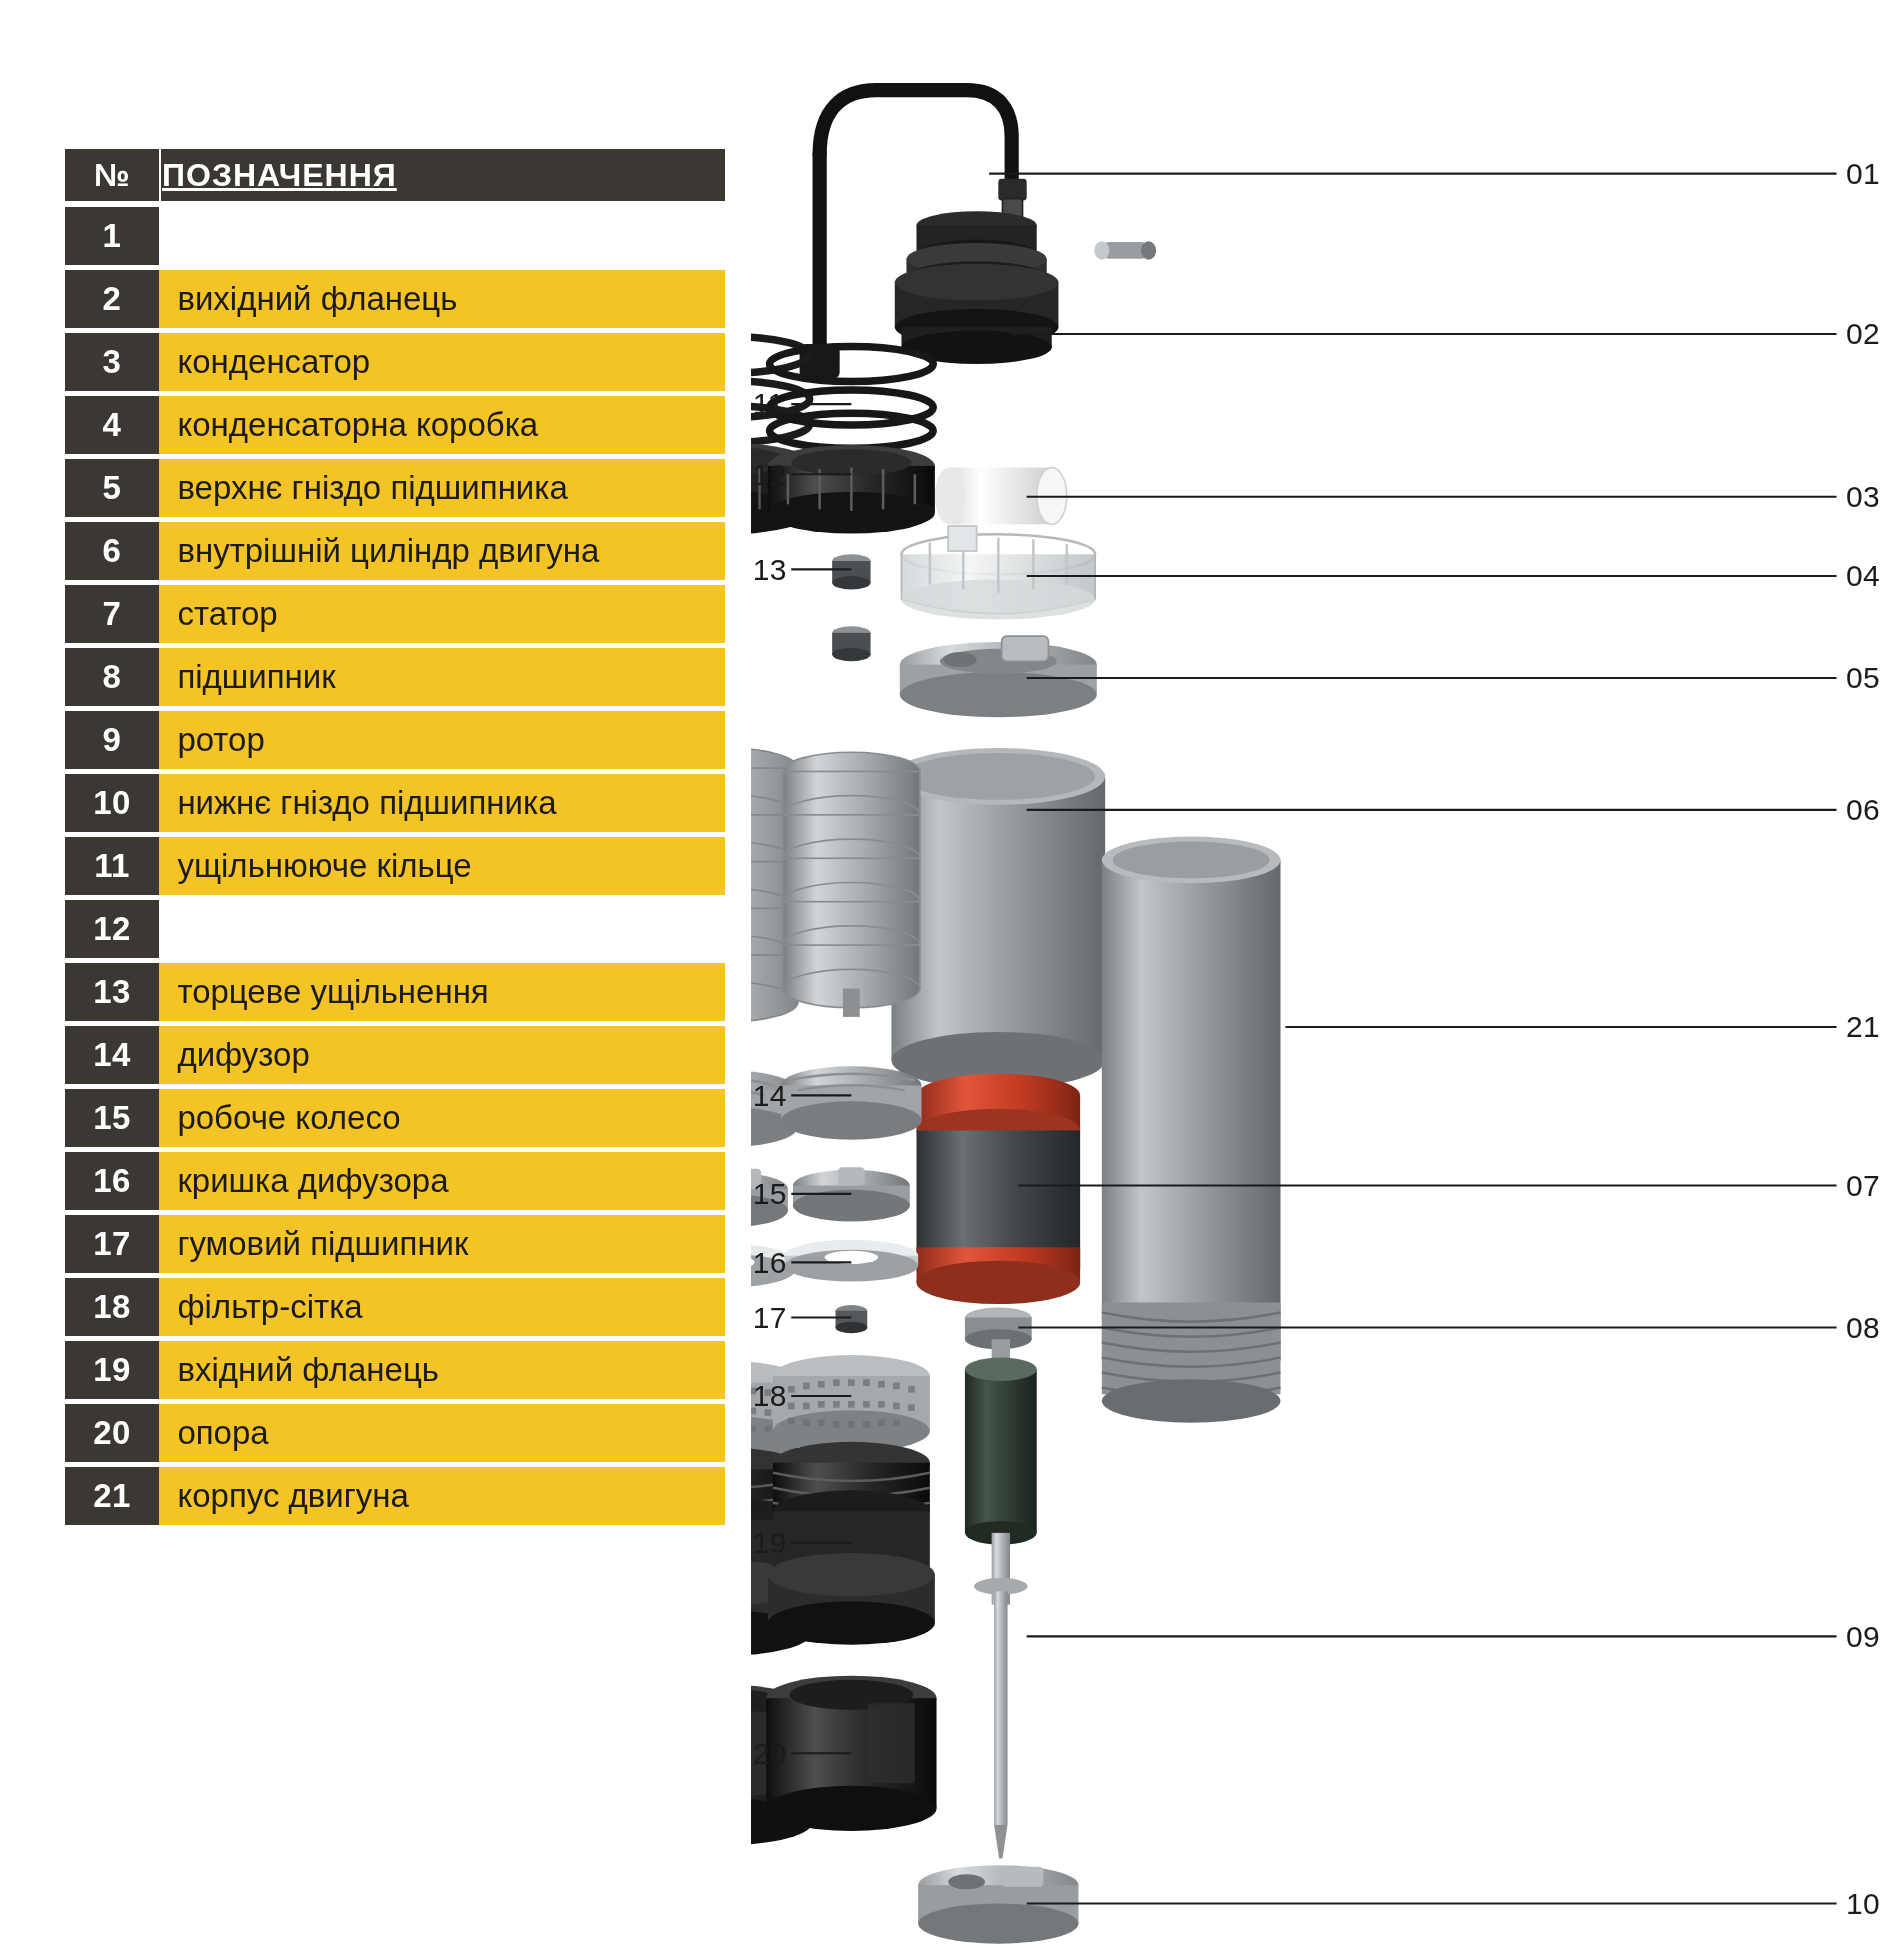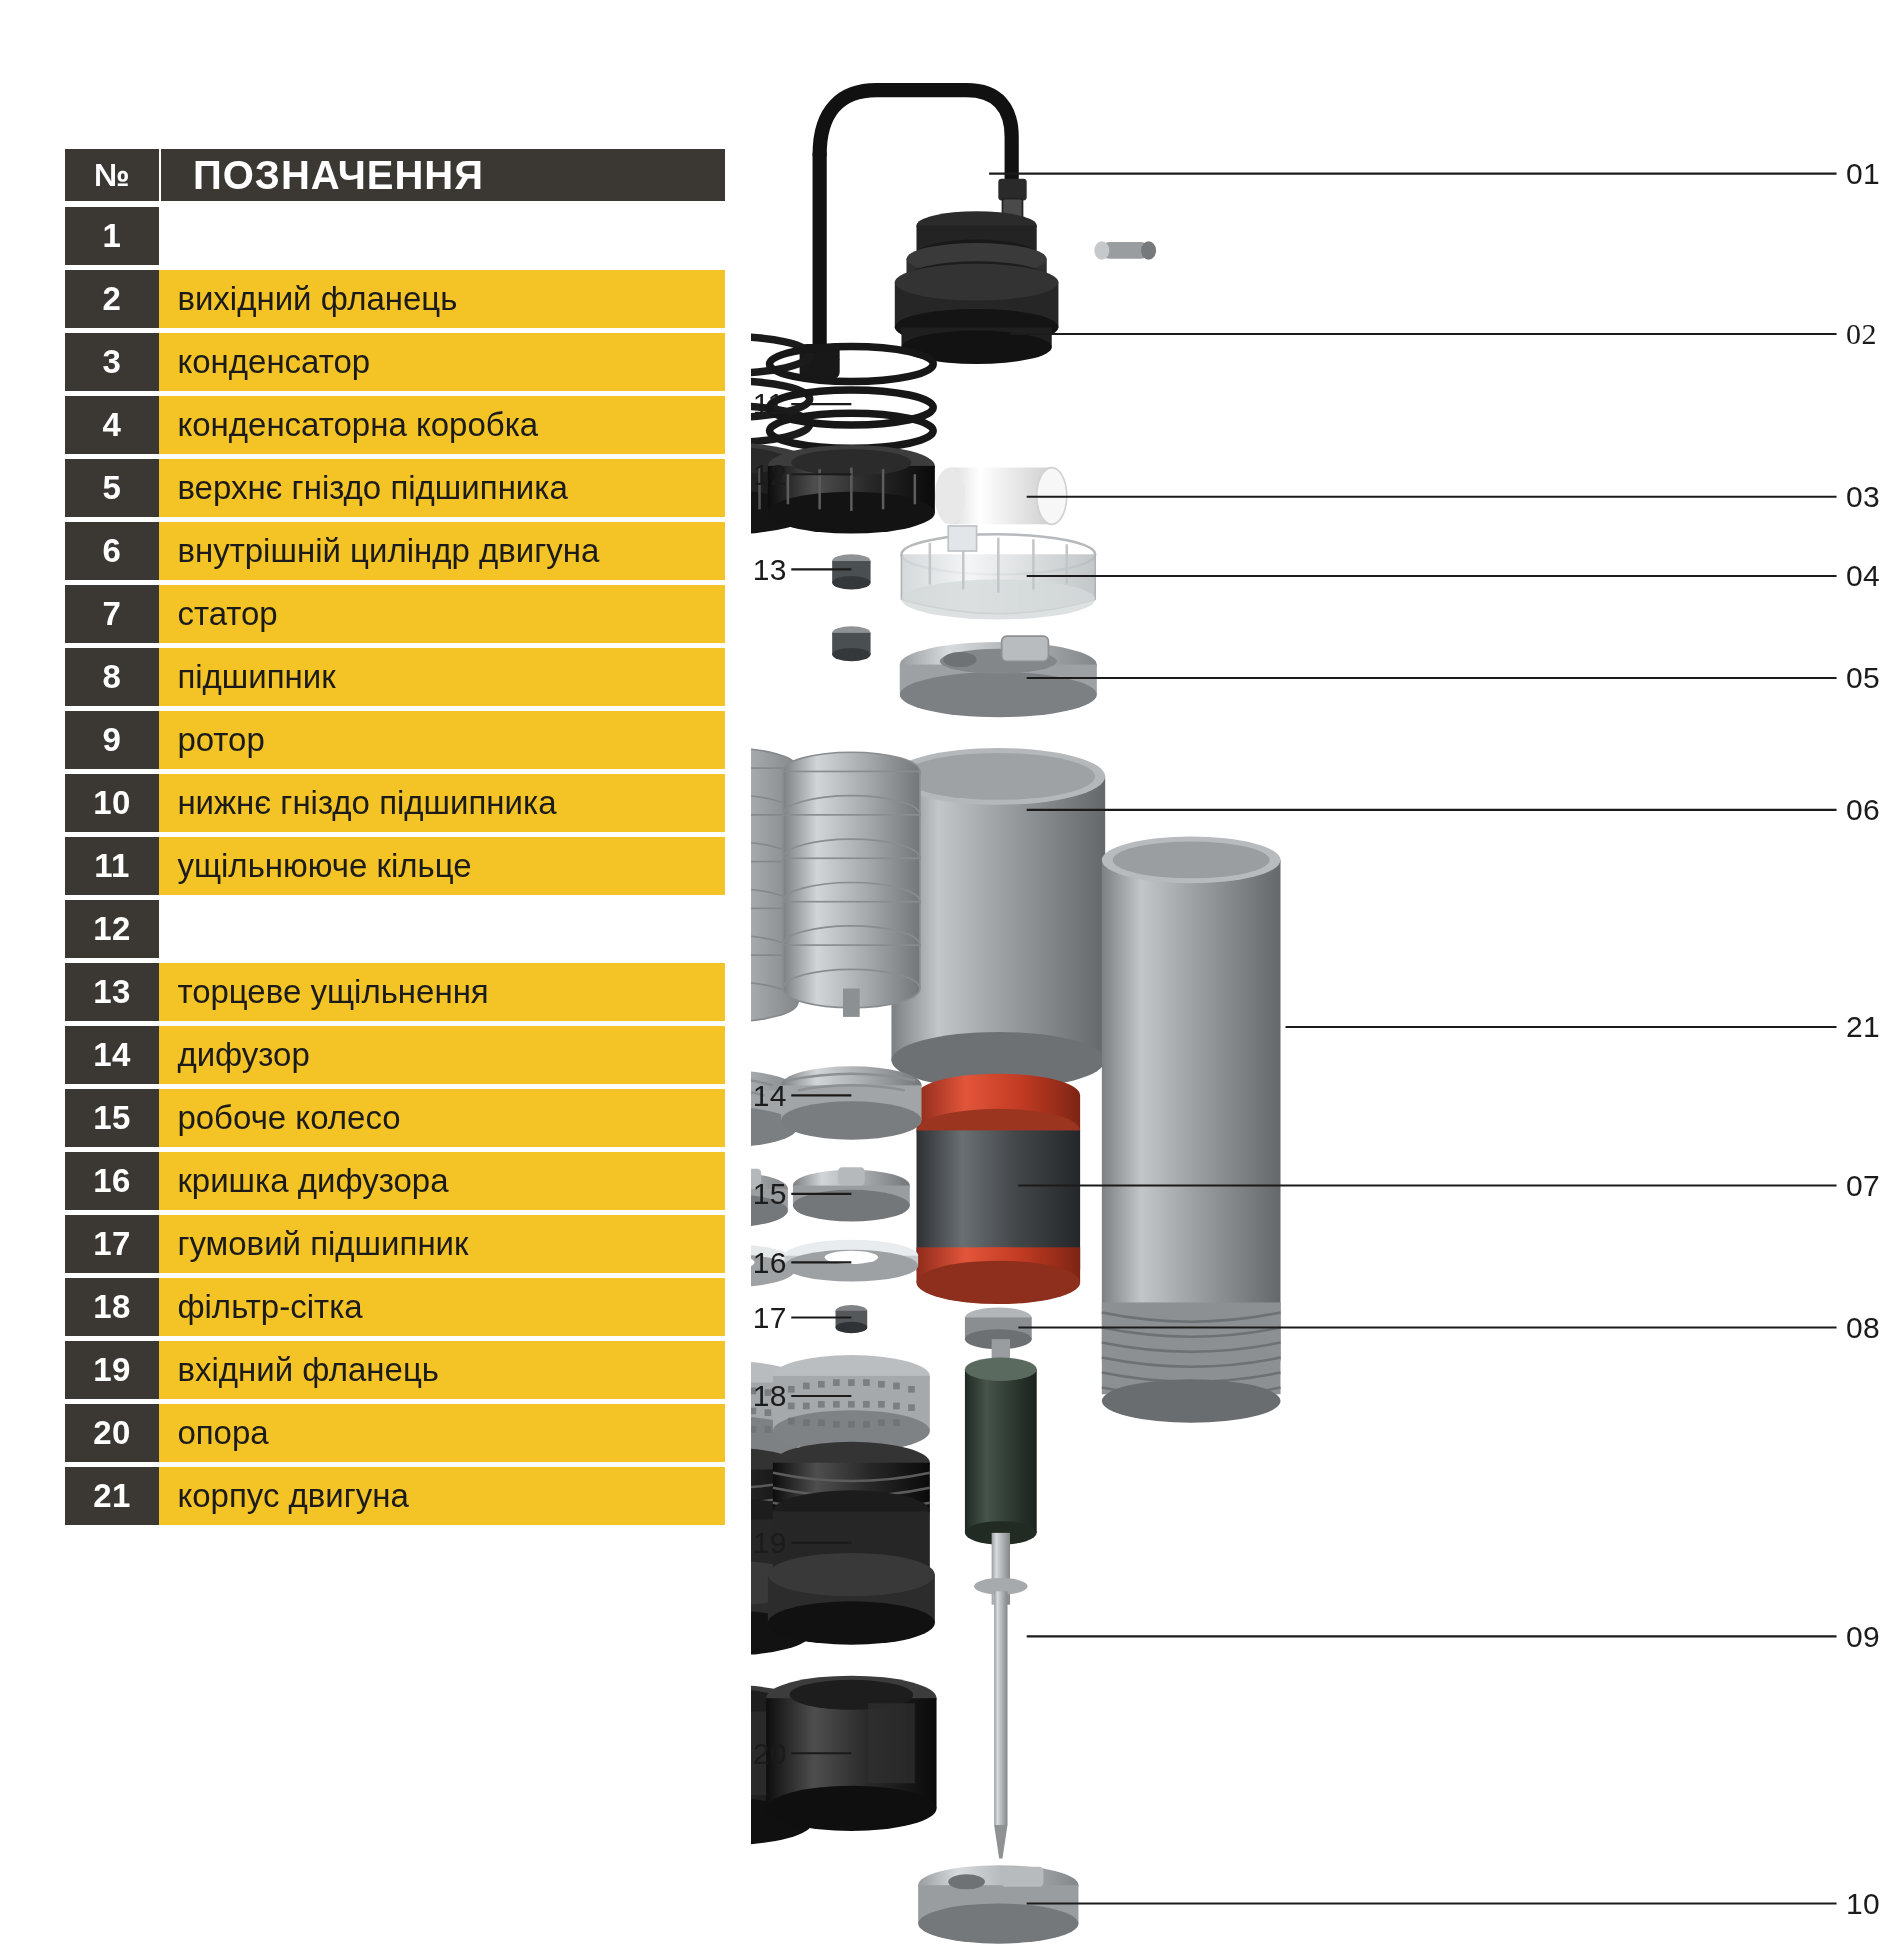--- a/index.html
+++ b/index.html
@@ -23,21 +23,21 @@
     font-size:33px;font-weight:700;letter-spacing:0.4px;
   }
   .legend-head .legend-num{font-size:32px;}
   .legend-label{
     flex:1;background:#f4c426;color:#1b1b1b;
     display:flex;align-items:center;padding-left:18.4px;
     font-size:33px;font-weight:400;
   }
   .legend-head .legend-label{
     background:#3b3732;color:#ffffff;font-weight:700;
-    font-size:40px;letter-spacing:1px;padding-left:32px;
+    font-size:32px;letter-spacing:1px;padding-left:1px;text-decoration:underline;
   }
   .legend-head .legend-num{border-right:2.5px solid #ffffff;}
 
   
   #diagram{position:absolute;left:751px;top:0;width:1140px;height:1447px;}
   .callout-num{
     position:absolute;font-size:30px;color:#1b1b1b;letter-spacing:0.4px;
     white-space:nowrap;
   }
 </style>
@@ -610,21 +610,21 @@
       <path d="M48 1430 L120 1430"></path>
       <path d="M48 1512 L120 1512"></path>
       <path d="M48 1578 L120 1578"></path>
       <path d="M48 1672 L120 1672"></path>
       <path d="M48 1848 L120 1848"></path>
       <path d="M48 2100 L120 2100"></path>
     </g>
   </svg>
 
   <div class="callout-num" style="left:1095px;top:157px;">01</div>
-  <div class="callout-num" style="left:1095px;top:317px;font-family:Liberation Serif, serif;">02</div>
+  <div class="callout-num" style="left:1095px;top:317px;">02</div>
   <div class="callout-num" style="left:1095px;top:480px;text-align:center;">03</div>
   <div class="callout-num" style="left:1095px;top:559px;">04</div>
   <div class="callout-num" style="left:1095px;top:661px;">05</div>
   <div class="callout-num" style="left:1095px;top:793px;">06</div>
   <div class="callout-num" style="left:1095px;top:1010px;">21</div>
   <div class="callout-num" style="left:1095px;top:1169px;">07</div>
   <div class="callout-num" style="left:1095px;top:1311px;">08</div>
   <div class="callout-num" style="left:1095px;top:1620px;">09</div>
   <div class="callout-num" style="left:1095px;top:1887px;">10</div>
 

